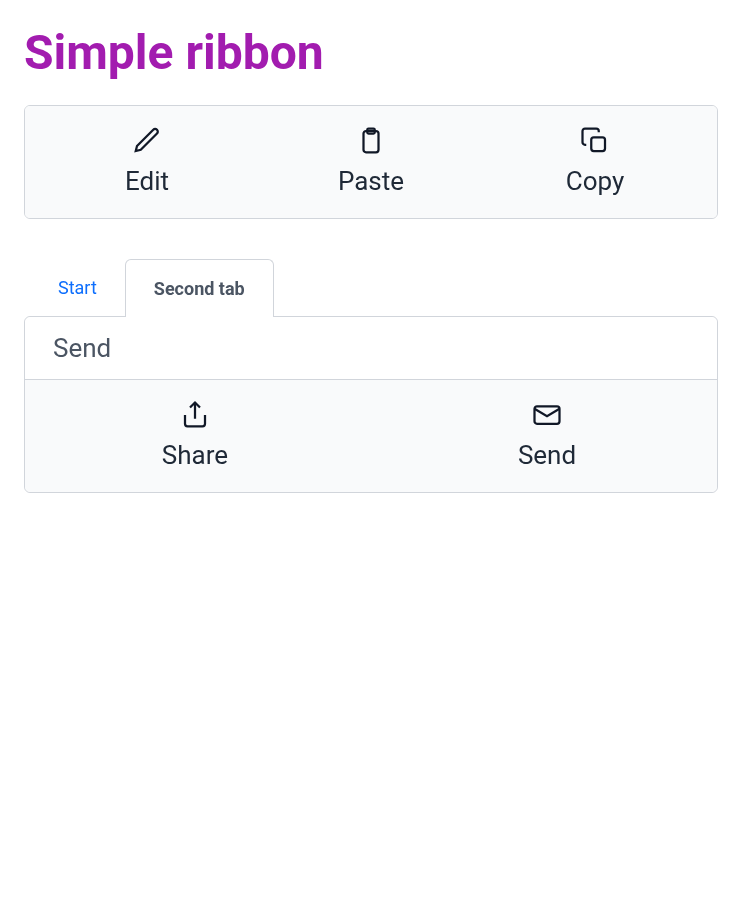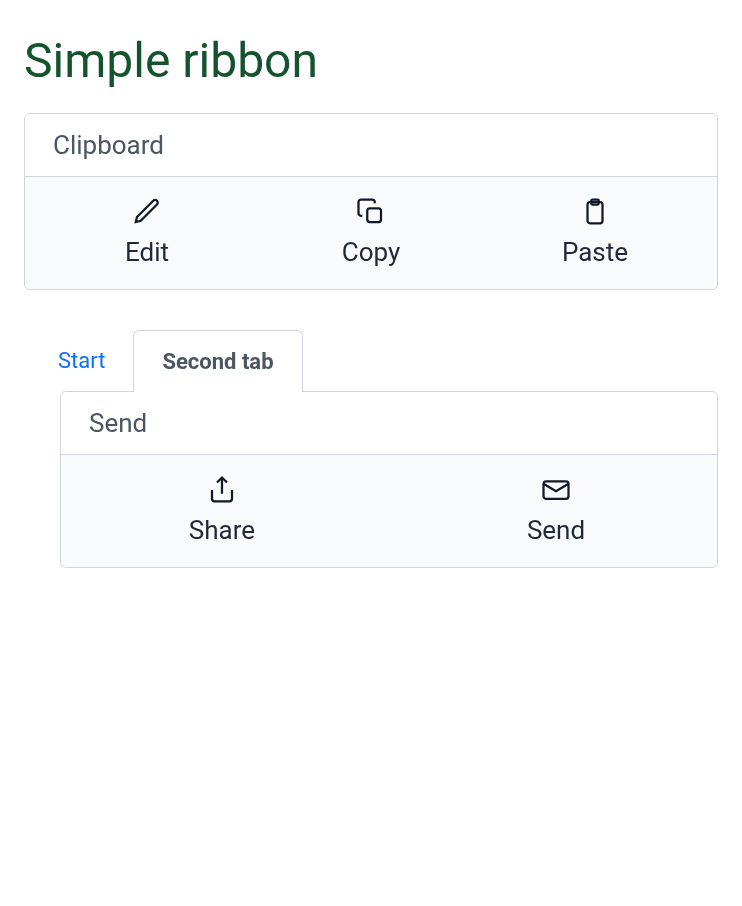--- a/index.html
+++ b/index.html
@@ -9,24 +9,23 @@
     }
     body {
       font-family: -apple-system, BlinkMacSystemFont, "Segoe UI", Roboto, Helvetica, Arial, sans-serif;
       background: #ffffff;
       padding: 24px;
       width: 742px;
       color: #1f2937;
     }
     h2 {
       font-size: 48px;
-      font-weight: 400;
-      color: #14532d;
+      font-weight: 700;
+      color: #a21caf;
       margin-bottom: 24px;
-      margin-top: 8px;
     }
     .section + .section {
       margin-top: 40px;
     }
     .ribbon {
       border: 1px solid #d1d5db;
       border-radius: 6px;
       overflow: hidden;
     }
     .ribbon-header {
@@ -74,21 +73,21 @@
       color: #1f2937;
     }
     
     .tabs {
       display: flex;
       align-items: flex-end;
       margin-left: 24px;
     }
     .tab {
       padding: 18px 28px;
-      font-size: 22px;
+      font-size: 18px;
       color: #4b5563;
       cursor: pointer;
       border: 1px solid transparent;
       border-bottom: none;
       border-top-left-radius: 6px;
       border-top-right-radius: 6px;
       position: relative;
       background: #ffffff;
     }
     .tab.link {
@@ -105,21 +104,20 @@
       font-weight: bold;
     }
     .tab-gap {
       width: 18px;
     }
     .tabbed-ribbon {
       border: 1px solid #d1d5db;
       border-radius: 6px;
       overflow: visible;
       position: relative;
-      margin-left: 36px;
     }
     .tabbed-ribbon .ribbon-header {
       background: #ffffff;
       border-bottom: 1px solid #d1d5db;
       border-top-left-radius: 6px;
       border-top-right-radius: 6px;
     }
     .tabbed-ribbon .ribbon-body {
       border-bottom-left-radius: 6px;
       border-bottom-right-radius: 6px;
@@ -130,52 +128,49 @@
       justify-content: space-around;
     }
   </style>
 </head>
 <body>
 
 <div class="section">
   <h2>Simple ribbon</h2>
 
   <div class="ribbon">
-    <div class="ribbon-header">
-      <div class="ribbon-header-title">Clipboard</div>
-    </div>
     <div class="ribbon-body">
 
       <div class="ribbon-item">
         <span class="icon">
           <svg viewBox="0 0 24 24">
               <path d="M17 3a2.121 2.121 0 0 1 3 3L7 19l-4 1 1-4L17 3z"></path>
             </svg>
         </span>
         <span class="ribbon-item-label">Edit</span>
+      </div>
+
+      <div class="ribbon-item">
+        <span class="icon">
+          <svg viewBox="0 0 24 24">
+              <rect x="6" y="4" width="12" height="17" rx="2" ry="2"></rect>
+              <rect x="9" y="2" width="6" height="4" rx="1" ry="1"></rect>
+            </svg>
+        </span>
+        <span class="ribbon-item-label">Paste</span>
       </div>
 
       <div class="ribbon-item">
         <span class="icon">
           <svg viewBox="0 0 24 24">
               <rect x="9" y="9" width="11" height="11" rx="2" ry="2"></rect>
               <path d="M5 15H4a2 2 0 0 1-2-2V4a2 2 0 0 1 2-2h9a2 2 0 0 1 2 2v1"></path>
             </svg>
         </span>
         <span class="ribbon-item-label">Copy</span>
-      </div>
-
-      <div class="ribbon-item">
-        <span class="icon">
-          <svg viewBox="0 0 24 24">
-              <rect x="6" y="4" width="12" height="17" rx="2" ry="2"></rect>
-              <rect x="9" y="2" width="6" height="4" rx="1" ry="1"></rect>
-            </svg>
-        </span>
-        <span class="ribbon-item-label">Paste</span>
       </div>
 
     </div>
   </div>
 </div>
 
 <div class="section">
 
   <div class="tabs">
     <div class="tab link">Start</div>

